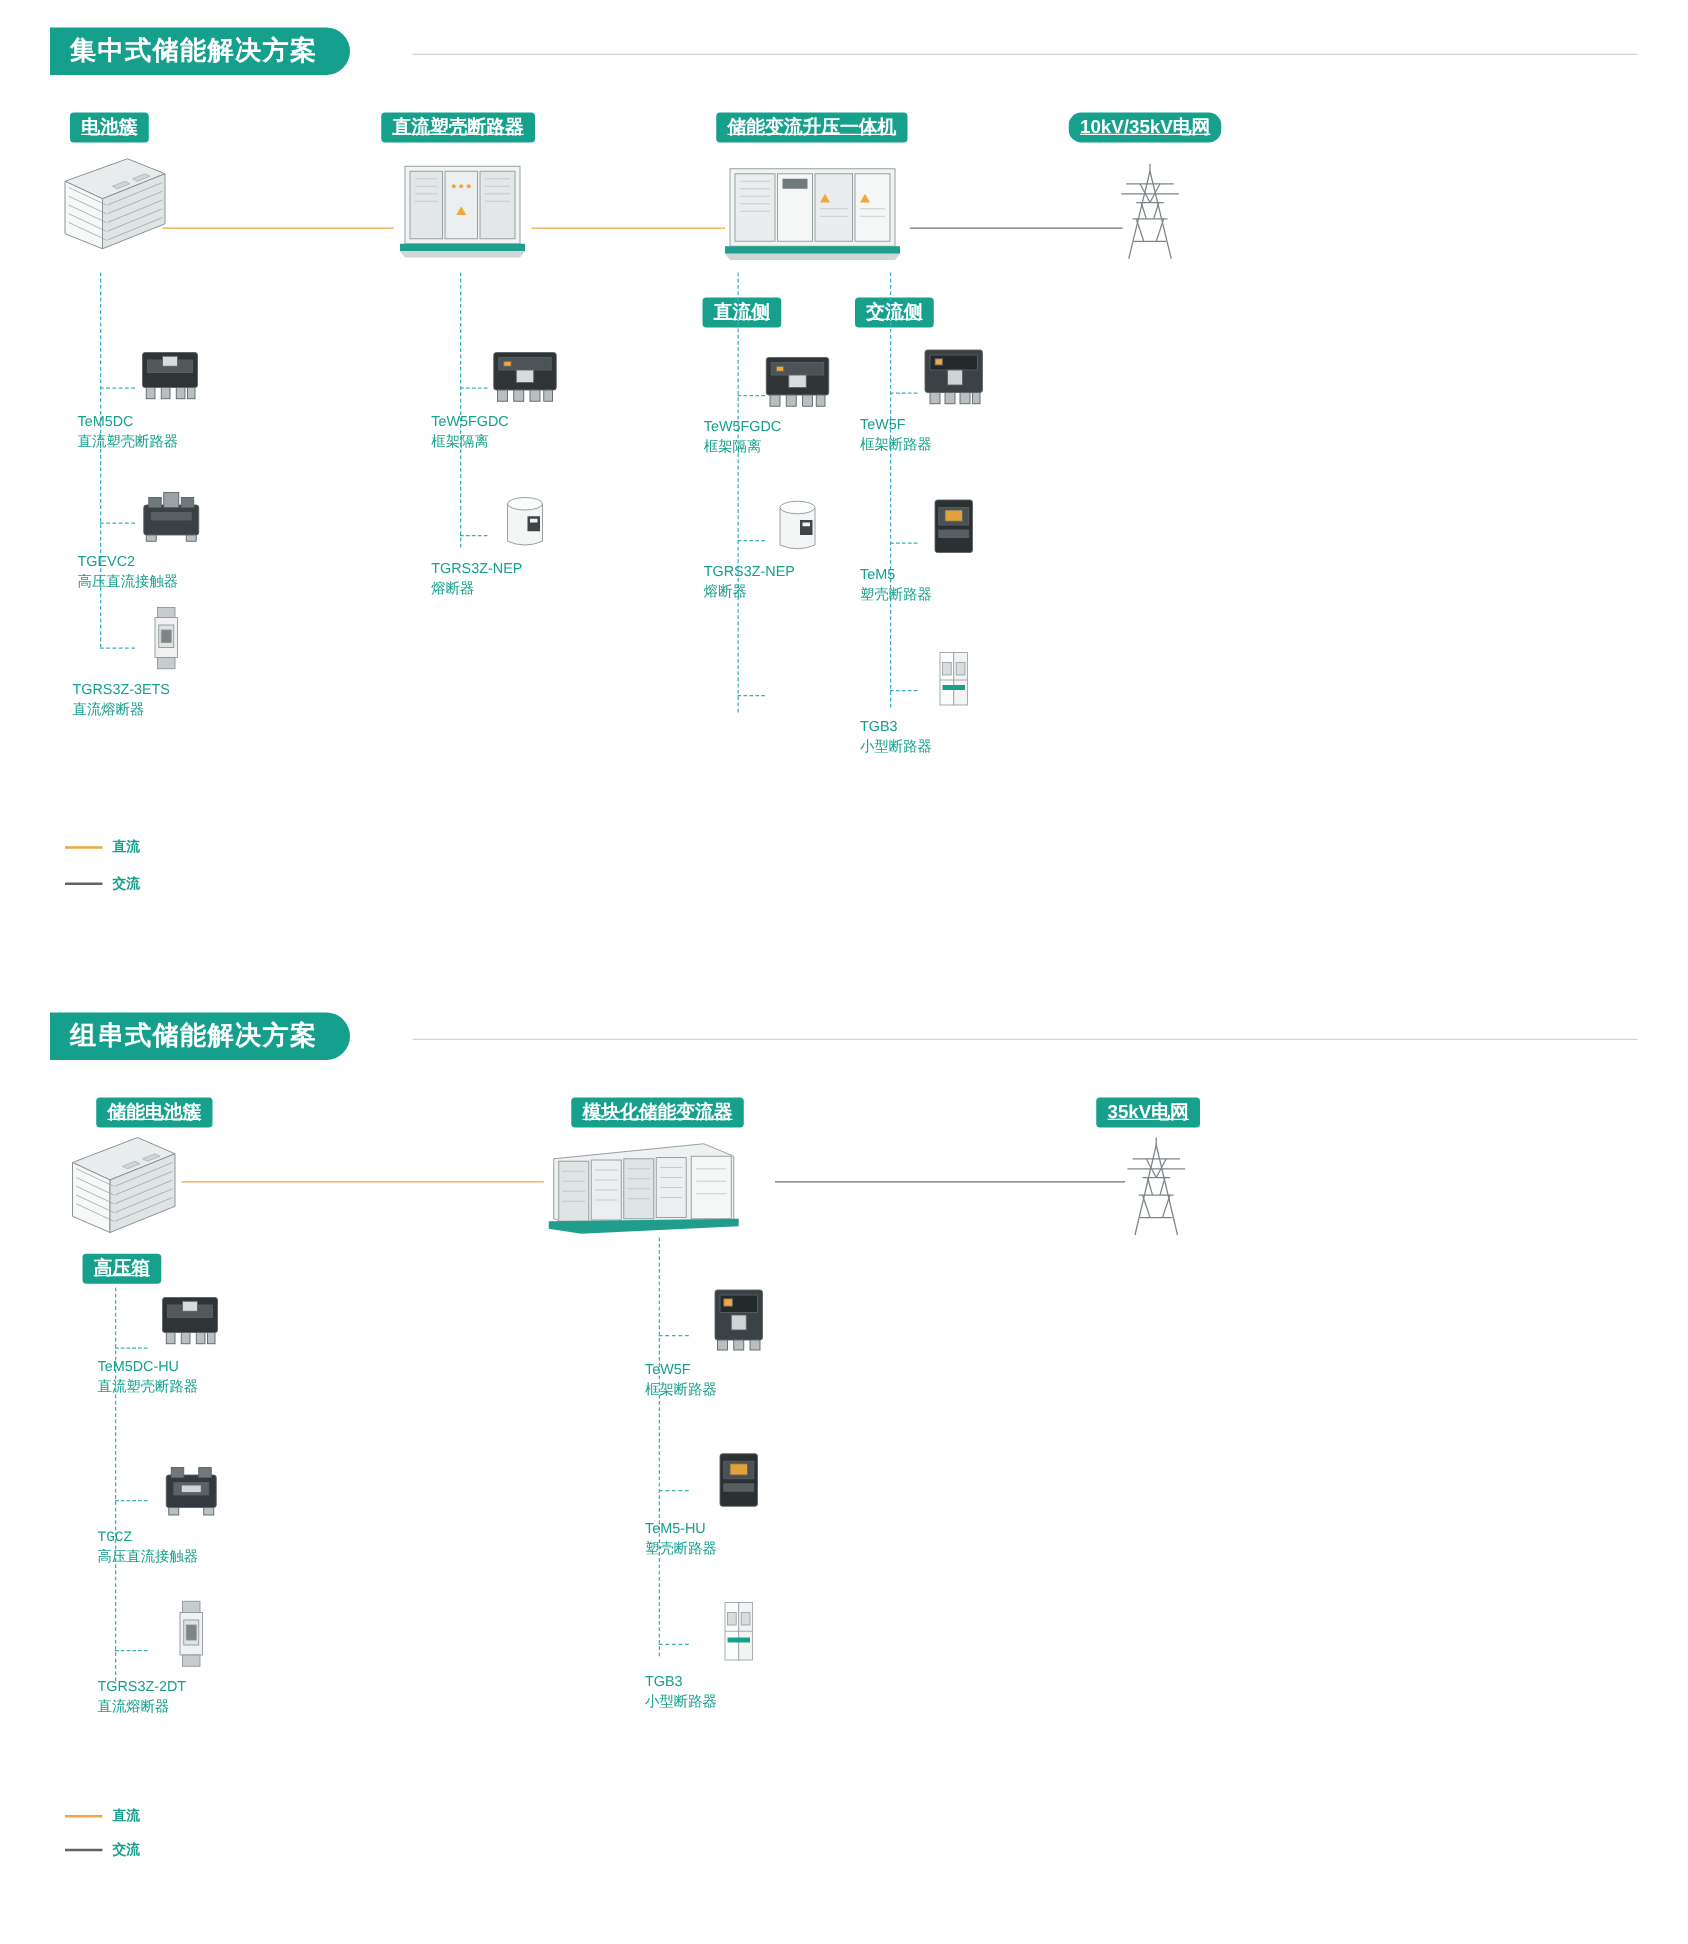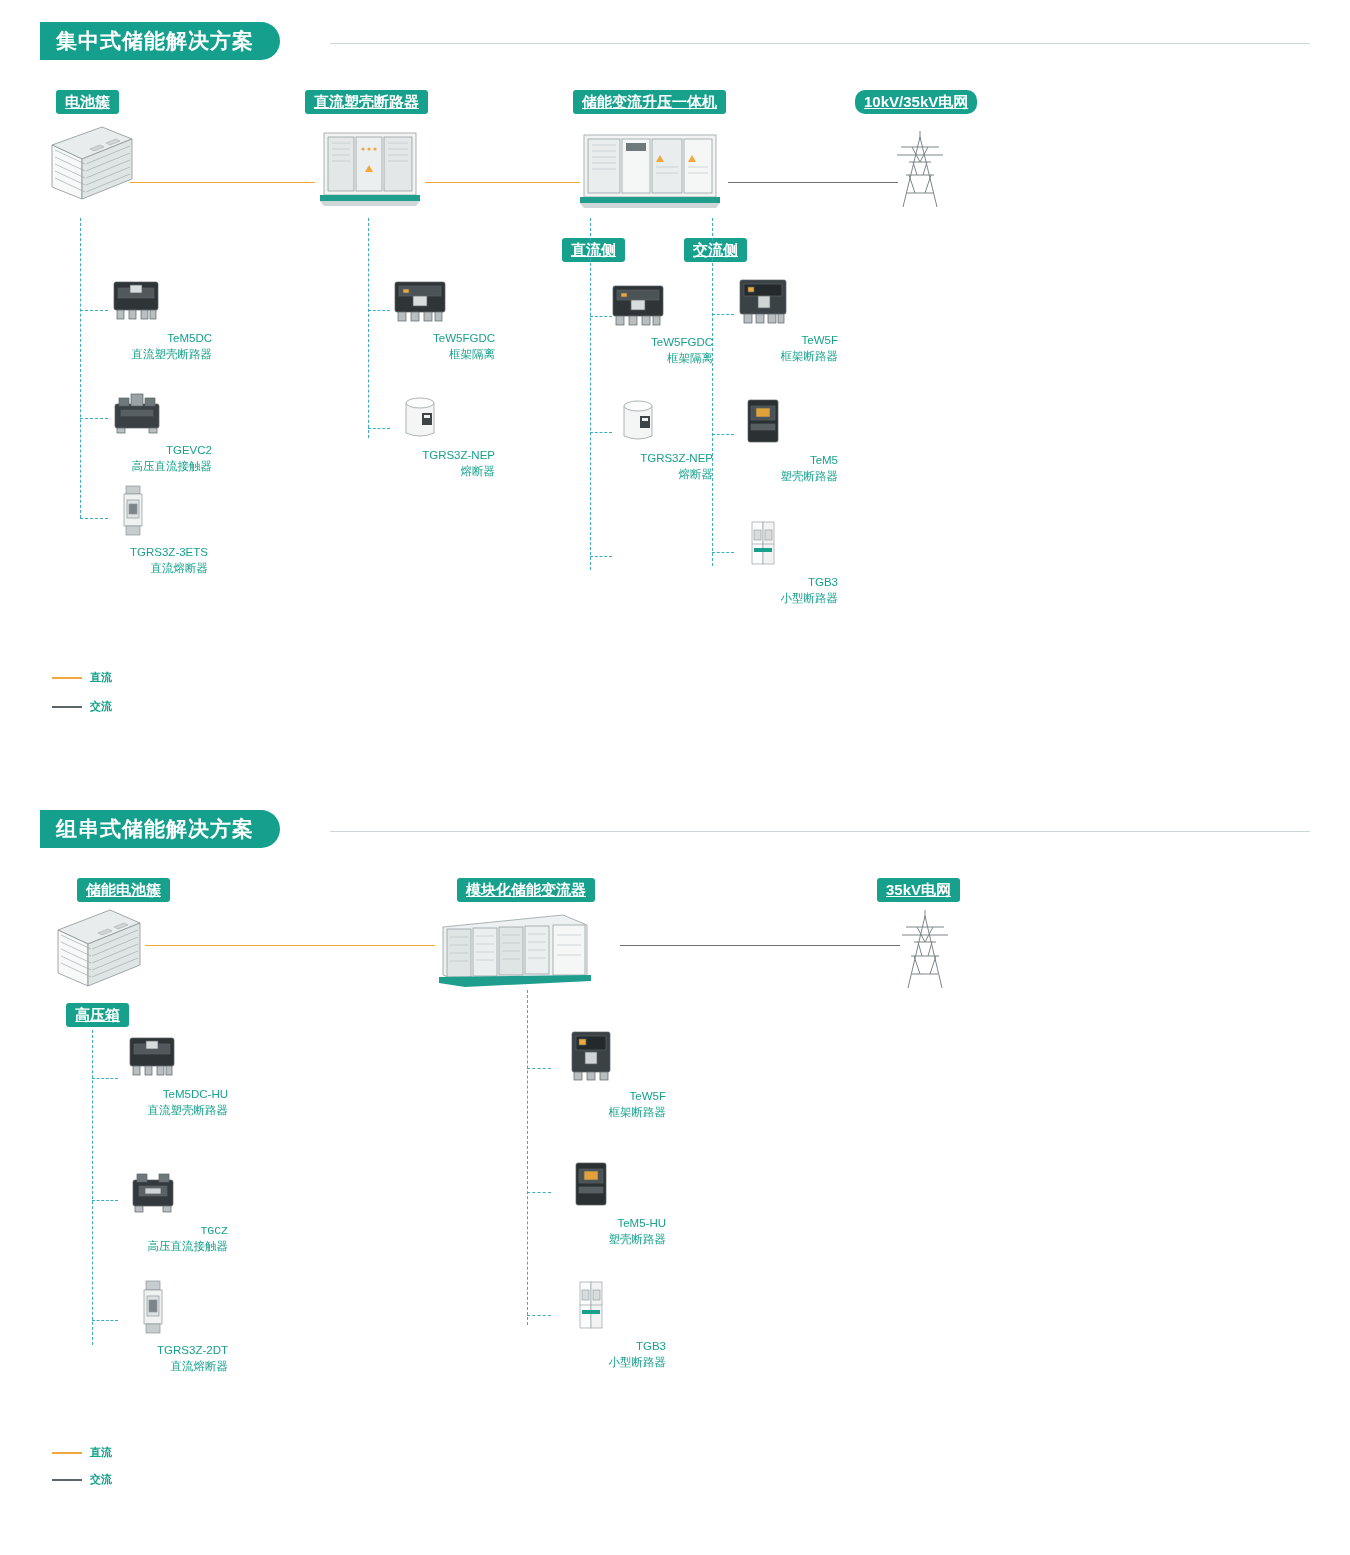--- a/index.html
+++ b/index.html
@@ -74,21 +74,21 @@
     border-left: 1px dashed #3aaec0;
   }
   .dashed-h {
     position: absolute;
     height: 0;
     border-top: 1px dashed #3aaec0;
   }
   
   .device {
     position: absolute;
-    text-align: right;
+    text-align: left;
     width: 150px;
   }
   .device .icon {
     height: 56px;
     display: flex;
     align-items: flex-end;
     justify-content: center;
   }
   .device .lbl {
     font-size: 11.5px;

